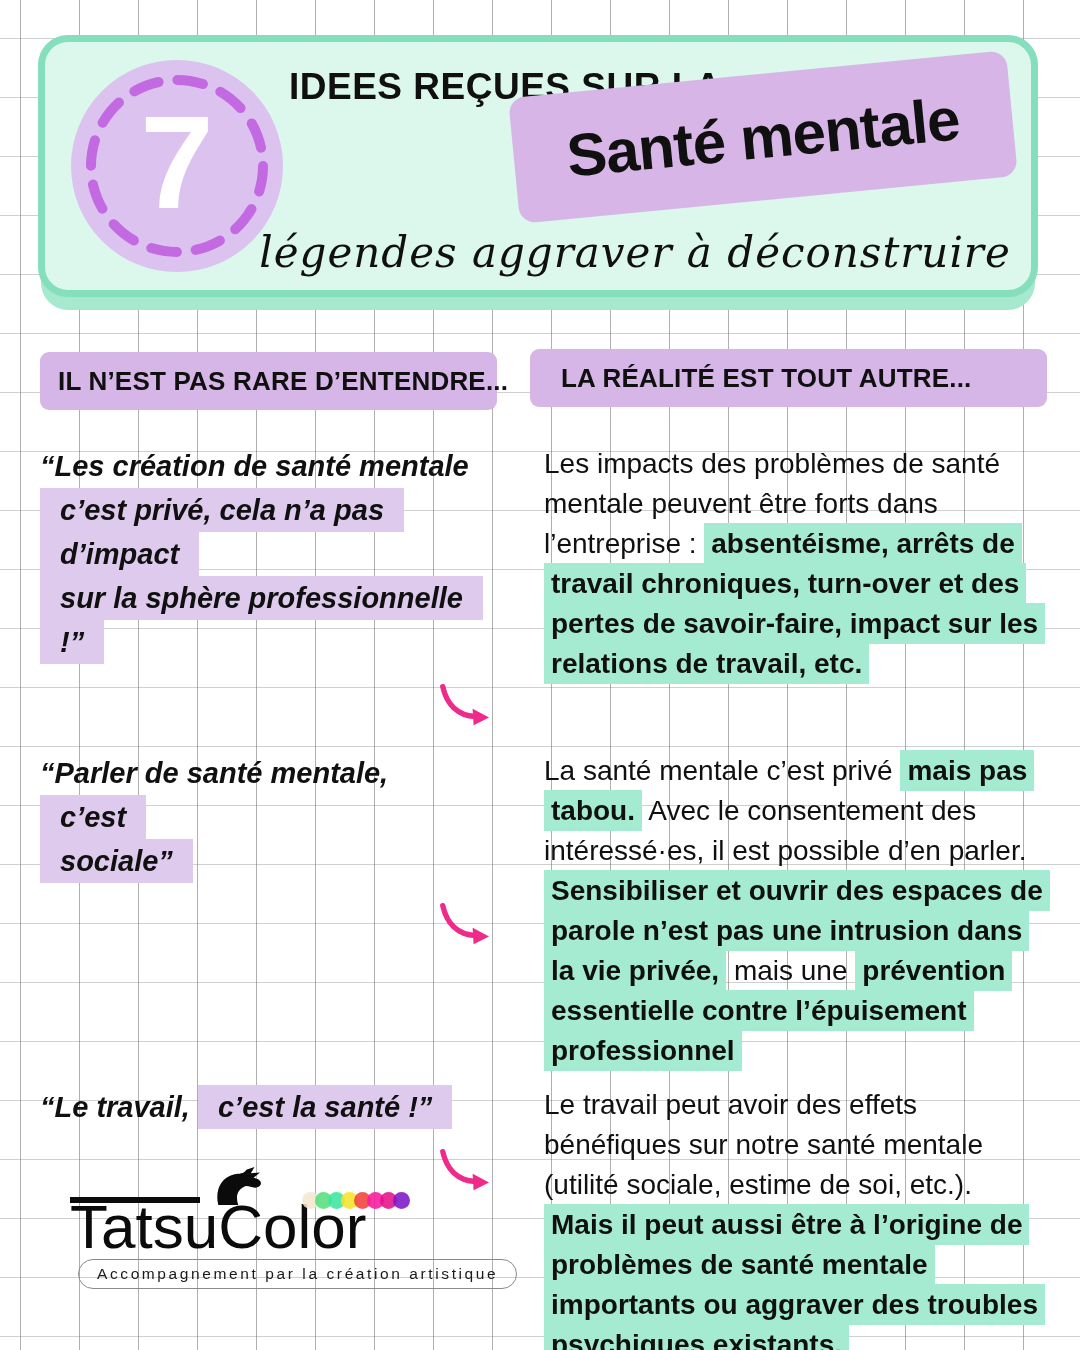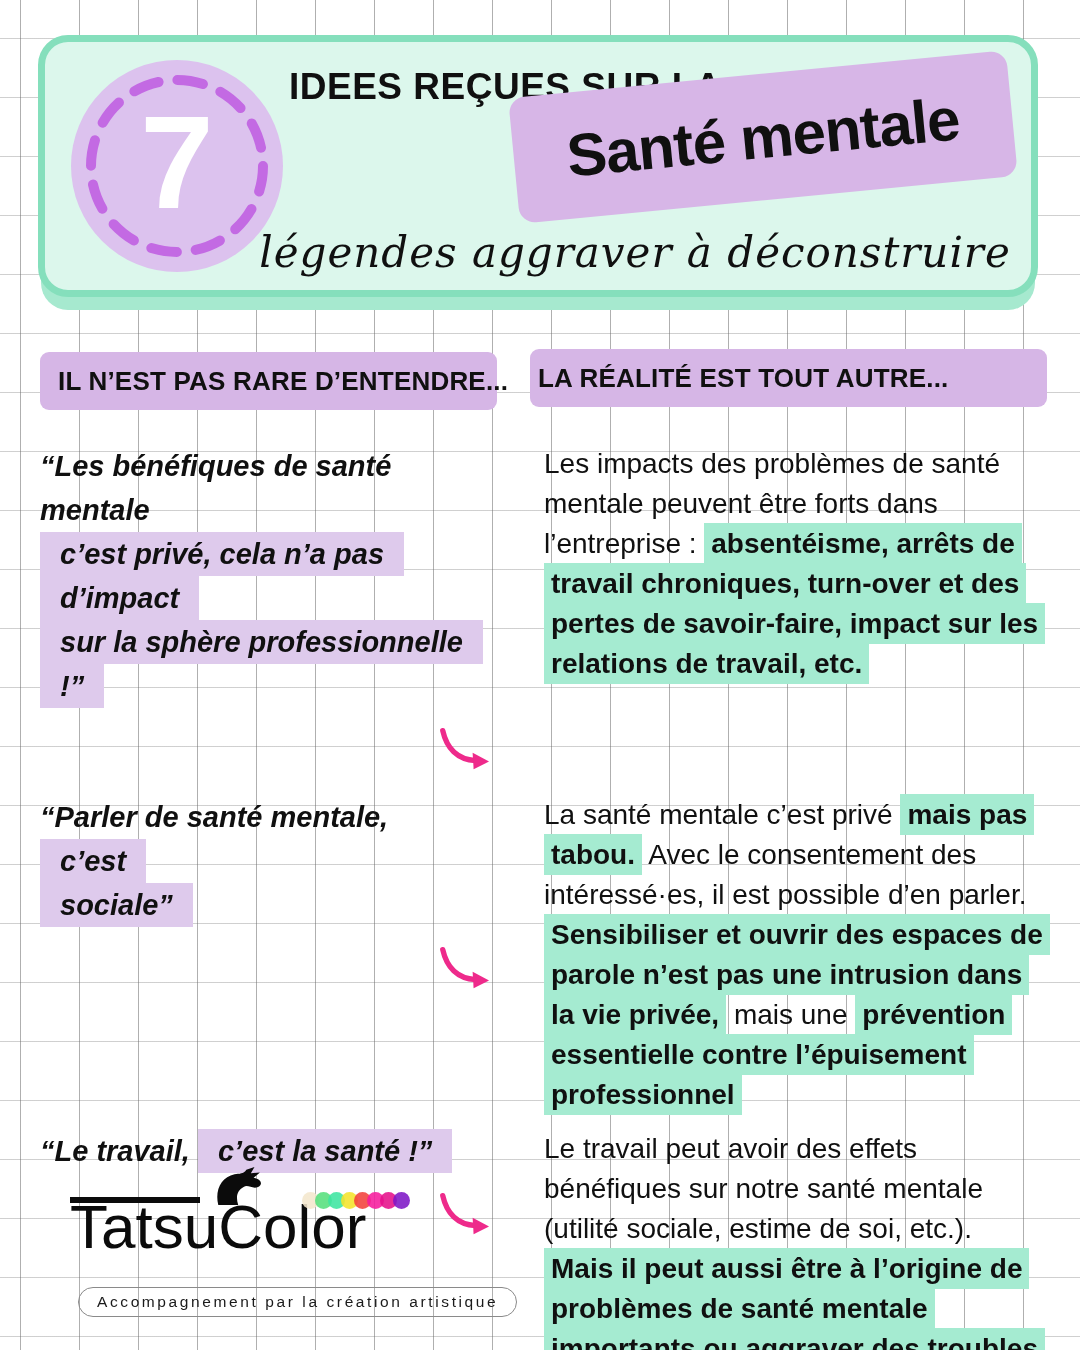--- a/index.html
+++ b/index.html
@@ -44,21 +44,21 @@
     position:absolute;left:210px;top:186px;width:760px;text-align:center;
     font-family:"DejaVu Serif", serif;font-style:italic;font-size:42px;letter-spacing:1px;
   }
   
   .col-bar{
     position:absolute;height:58px;background:var(--lavender_bar,#d6b6e6);
     border-radius:9px;display:flex;align-items:center;
     font-size:26px;font-weight:800;letter-spacing:.2px;white-space:nowrap;
   }
   .col-bar.left{left:40px;top:352px;width:457px;padding-left:18px;box-sizing:border-box;}
-  .col-bar.right{left:530px;top:349px;width:517px;padding-left:8px;box-sizing:border-box;text-align:right;}
+  .col-bar.right{left:530px;top:349px;width:517px;padding-left:31px;box-sizing:border-box;text-align:right;}
   
   .rows{position:absolute;left:40px;top:444px;width:1007px;}
   .row{display:grid;grid-template-columns:460px 1fr;column-gap:44px;}
   .row:nth-child(1){min-height:266px;}
   .row:nth-child(2){min-height:334px;margin-top:23px;}
   .myth{
     margin:0;font-style:italic;font-weight:700;font-size:29px;line-height:44px;
   }
   .hl-purple{background:var(--lavender_hl,#decaec);padding:6px 20px;
     -webkit-box-decoration-break:clone;box-decoration-break:clone;}
@@ -71,21 +71,21 @@
   
   .footer{position:absolute;left:70px;top:1194px;width:360px;}
   .wordmark{position:relative;font-size:62px;line-height:1.05;font-weight:400;
     color:#0b0b0b;letter-spacing:0;white-space:nowrap;}
   .t-bar{position:absolute;left:0;top:3px;width:130px;height:6px;background:#0b0b0b;}
   .cwrap{position:relative;display:inline-block;}
   .dragon{position:absolute;left:-6px;top:-27px;width:56px;height:38px;}
   .dots{position:absolute;left:236px;top:-2px;display:flex;}
   .dot{width:17px;height:17px;border-radius:50%;margin-left:-4px;opacity:.88;}
   .tagline-pill{
-    display:inline-block;margin:28px 0 0 8px;border:1.5px solid #8a8a8a;border-radius:999px;
+    display:inline-block;margin:0 0 0 8px;border:1.5px solid #8a8a8a;border-radius:999px;
     padding:5px 18px;font-size:15.5px;letter-spacing:2.6px;color:#1a1a1a;white-space:nowrap;
   }
 </style>
 </head>
 <body>
 
 <div class="page">
 
   <div class="header-card">
     <div class="number-circle">
@@ -104,21 +104,21 @@
   <div class="col-bar left">
     <span>IL N’EST PAS RARE D’ENTENDRE...</span>
   </div>
   <div class="col-bar right">
     <span>LA RÉALITÉ EST TOUT AUTRE...</span>
   </div>
 
   <div class="rows" id="rows">
     <div class="row">
       <div class="myth-cell">
-        <p class="myth"><span class="seg">“Les bénéfiques de santé mentale</span><br><span class="seg hl-purple">c’est privé, cela n’a pas d’impact</span><br><span class="seg hl-purple">sur la sphère professionnelle !”</span></p>
+        <p class="myth"><span class="seg">“Les création de santé mentale</span><br><span class="seg hl-purple">c’est privé, cela n’a pas d’impact</span><br><span class="seg hl-purple">sur la sphère professionnelle !”</span></p>
         <svg class="arrow" viewBox="0 0 56 46">
           <path d="M7,4 C11,22 22,34 41,35"></path>
           <polygon points="38,27 55,36 39,44"></polygon>
         </svg>
       </div>
       <div class="reality-cell">
         <p class="reality"><span class="seg">Les impacts des problèmes de santé mentale peuvent être forts dans l’entreprise : </span><span class="seg hl-green">absentéisme, arrêts de travail chroniques, turn-over et des pertes de savoir-faire, impact sur les relations de travail, etc.</span></p>
       </div>
     </div>
 

